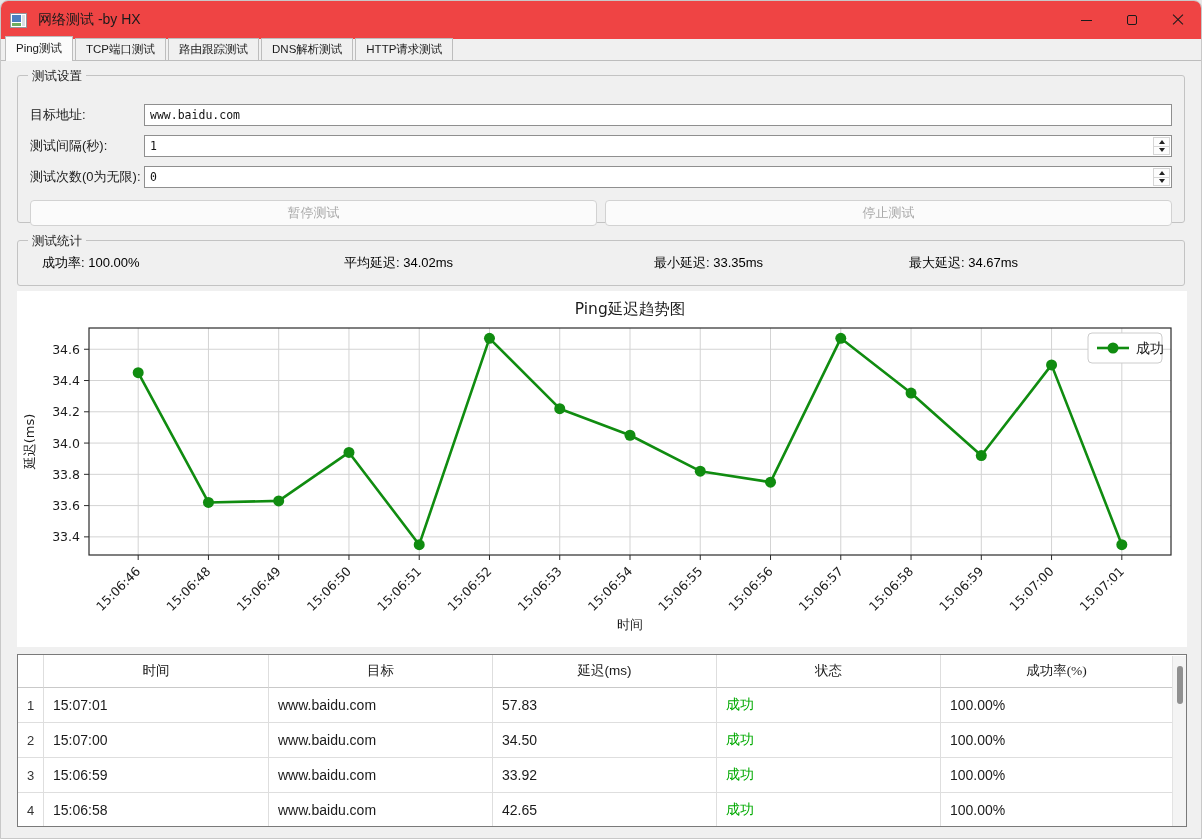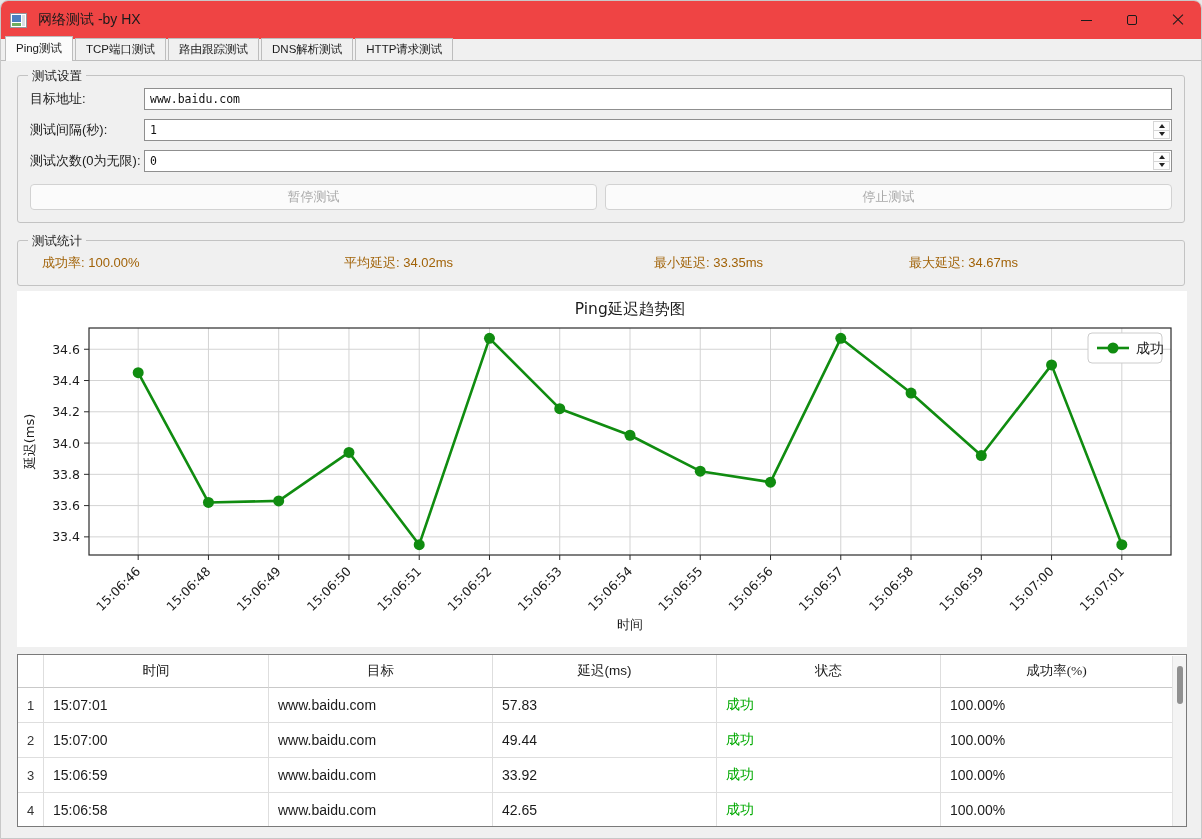--- a/index.html
+++ b/index.html
@@ -24,39 +24,39 @@
 
   
   .tabbar{ display:flex; align-items:flex-end; height:22px; padding-left:4px; position:relative; }
   .tabbar::after{ content:""; position:absolute; left:0; right:0; bottom:0; height:1px; background:#bdbdbd; }
   .tab{ font-size:11.5px; color:#1b1b1b; padding:3px 10px 4px 10px; border:1px solid #bdbdbd; border-bottom:none; background:#f0f0f0; margin-right:2px; position:relative; white-space:nowrap; }
   .tab.active{ background:#fbfbfb; z-index:2; padding-top:4px; padding-bottom:5px; }
 
   
   .group{ position:relative; margin:0 16px; border:1px solid #c3c3c3; border-radius:3px; background:#f0f0f0; }
   .group-legend{ position:absolute; top:-8px; left:10px; background:#f0f0f0; padding:0 4px; font-size:12.5px; color:#1b1b1b; }
-  .settings-group{ margin-top:14px; height:148px; padding:12px 12px 0 12px; }
+  .settings-group{ margin-top:14px; height:148px; padding:28px 12px 0 12px; }
   .stats-group{ margin-top:17px; height:46px; padding:0 12px; }
 
   .field-row{ display:flex; align-items:center; margin-bottom:9px; }
   .field-label{ width:114px; font-size:13px; color:#1b1b1b; flex:none; }
   .input-wrap{ flex:1; height:22px; background:#ffffff; border:1px solid #8f8f8f; display:flex; align-items:center; position:relative; }
   .input-text{ font-family:"DejaVu Sans Mono","Liberation Mono",monospace; font-size:11.5px; color:#111; padding-left:5px; white-space:pre; }
   .spin-btns{ position:absolute; right:1px; top:1px; bottom:1px; width:17px; display:flex; flex-direction:column; }
   .spin-btn{ flex:1; background:#fdfdfd; border:1px solid #d6d6d6; display:flex; align-items:center; justify-content:center; }
   .spin-btn + .spin-btn{ border-top:none; }
   .arr-up{ width:0; height:0; border-left:3.5px solid transparent; border-right:3.5px solid transparent; border-bottom:4.5px solid #222; }
   .arr-dn{ width:0; height:0; border-left:3.5px solid transparent; border-right:3.5px solid transparent; border-top:4.5px solid #222; }
 
   .btn-row{ display:flex; gap:8px; margin-top:12px; }
   .btn{ flex:1; height:26px; background:#fdfdfd; border:1px solid #d2d2d2; border-radius:4px; font-size:13px; color:#1b1b1b; display:flex; align-items:center; justify-content:center; }
   .btn.disabled{ color:#a8a8a8; background:#fbfbfb; }
 
   .stats-row{ position:relative; height:100%; }
-  .stat{ position:absolute; top:50%; transform:translateY(-50%); font-size:13px; color:#a16207; white-space:nowrap; }
+  .stat{ position:absolute; top:50%; transform:translateY(-50%); font-size:13px; color:#000000; white-space:nowrap; }
   .stat b{ font-weight:normal; }
 
   
   .chart-box{ margin:5px 16px 0 16px; width:1170px; height:356px; background:#ffffff; }
 
   
   .tbl{ position:relative; margin:7px 16px 0 16px; width:1170px; height:173px; background:#ffffff; border:1px solid #7a7a7a; overflow:hidden; padding-right:14px; }
   .t-row{ display:grid; grid-template-columns:26px 225px 224px 224px 224px 1fr; }
   .t-head{ height:33px; }
   .t-head .t-cell{ display:flex; align-items:center; justify-content:center; font-size:13.5px; color:#1b1b1b; border-bottom:1px solid #c9c9c9; border-right:1px solid #dedede; }
@@ -272,21 +272,21 @@
           <div class="t-cell">15:07:01</div>
           <div class="t-cell">www.baidu.com</div>
           <div class="t-cell">57.83</div>
           <div class="t-cell status">成功</div>
           <div class="t-cell">100.00%</div>
         </div>
         <div class="t-row">
           <div class="t-cell num">2</div>
           <div class="t-cell">15:07:00</div>
           <div class="t-cell">www.baidu.com</div>
-          <div class="t-cell">49.44</div>
+          <div class="t-cell">34.50</div>
           <div class="t-cell status">成功</div>
           <div class="t-cell">100.00%</div>
         </div>
         <div class="t-row">
           <div class="t-cell num">3</div>
           <div class="t-cell">15:06:59</div>
           <div class="t-cell">www.baidu.com</div>
           <div class="t-cell">33.92</div>
           <div class="t-cell status">成功</div>
           <div class="t-cell">100.00%</div>

